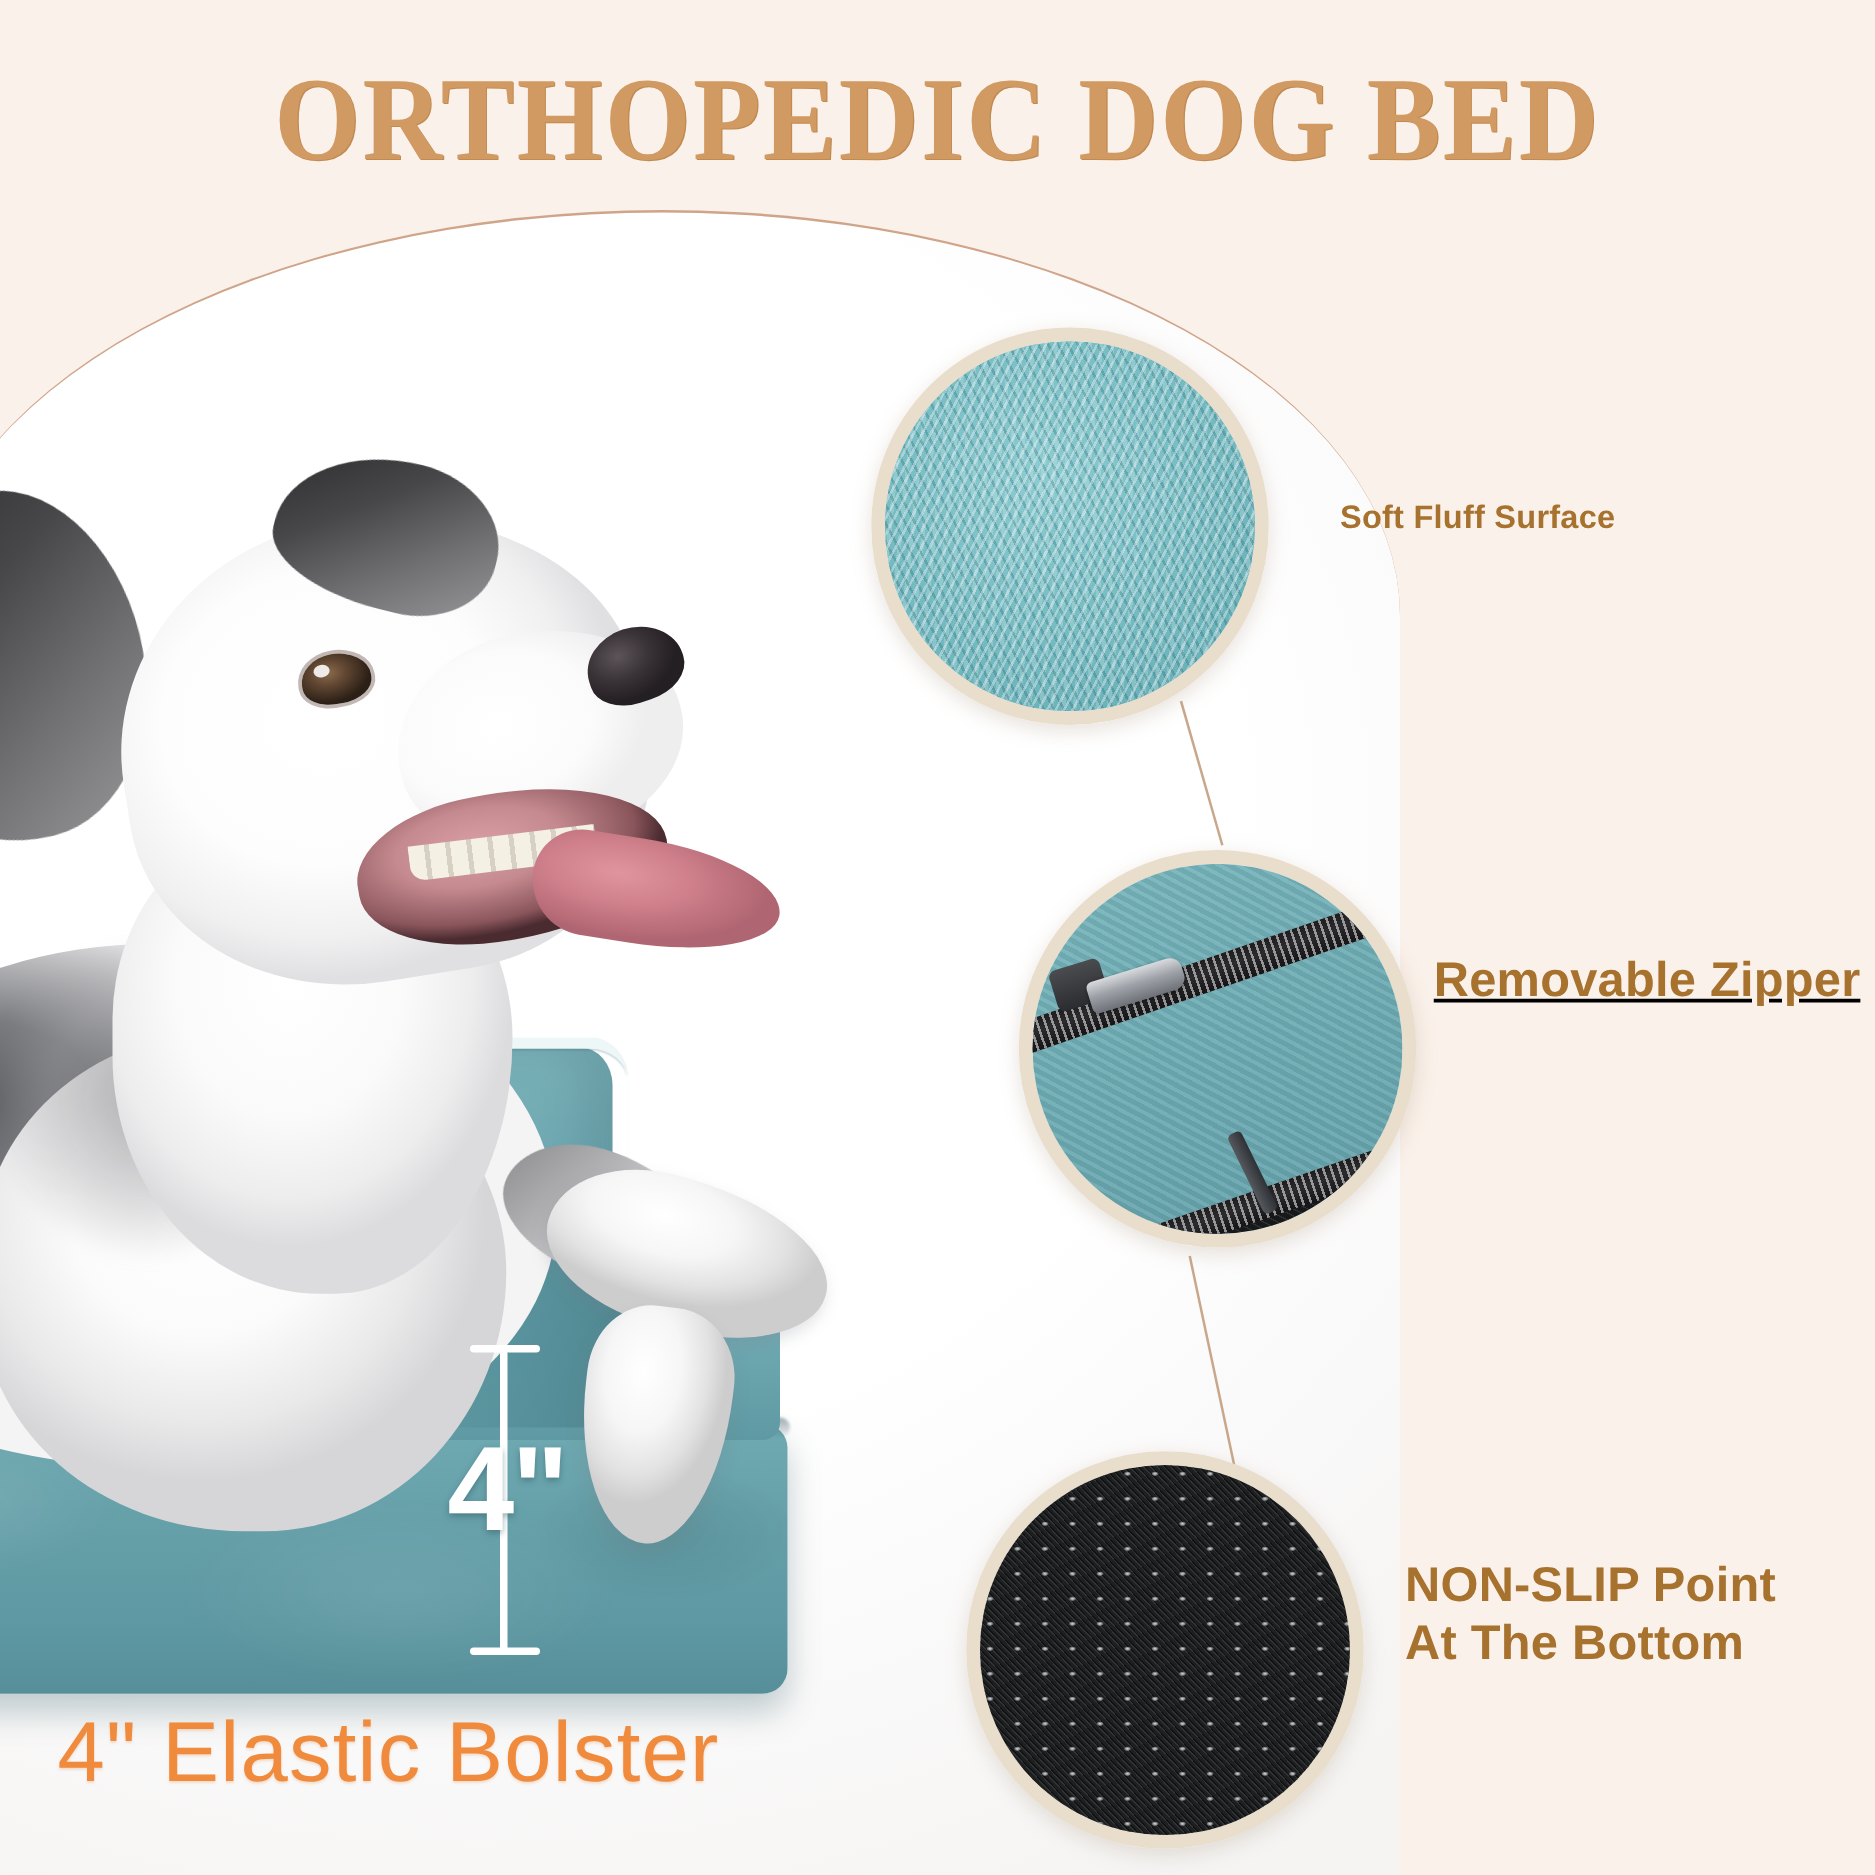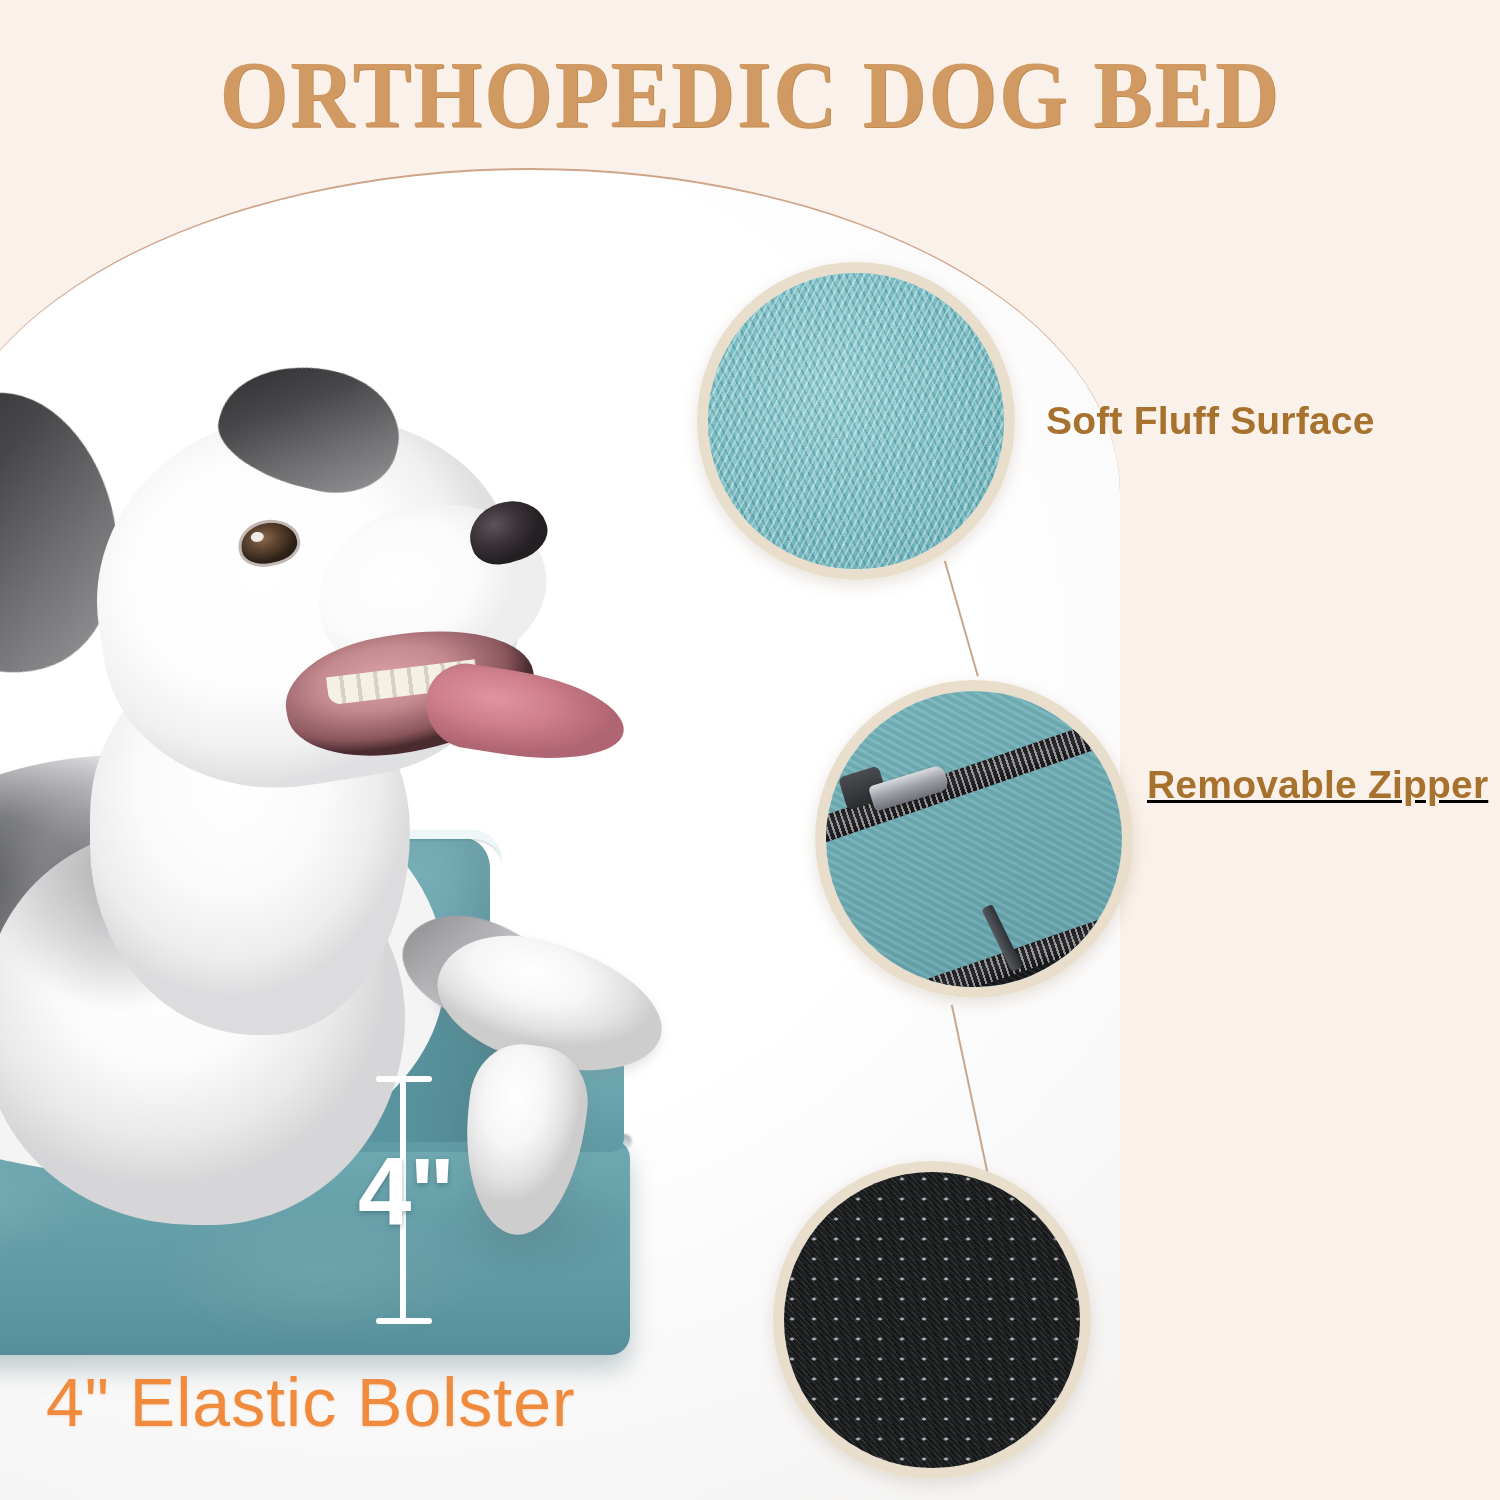--- a/index.html
+++ b/index.html
@@ -444,21 +444,21 @@
     white-space: nowrap;
   }
   .callout .sub {
     font-weight: 400;
     color: #a7712e;
     line-height: 1.2;
     max-width: 330px;
   }
 
   #label-fluff { left: 1046px; top: 398px; }
-  #label-fluff .heading { font-size: 39px; }
+  #label-fluff .heading { font-size: 26px; margin-left: 26px; }
 
   #label-zipper { left: 1147px; top: 762px; text-decoration: underline; }
   #label-zipper .heading { font-size: 39px; }
   #label-zipper .sub { font-size: 35px; margin-top: 6px; }
 
   #label-nonslip { left: 1124px; top: 1246px; }
   #label-nonslip .heading { font-size: 39px; }
 
   
   #bolster-caption {
@@ -550,16 +550,20 @@
   </div>
 
   <div class="callout" id="label-fluff">
     <div class="heading">Soft Fluff Surface</div>
   </div>
 
   <div class="callout" id="label-zipper">
     <div class="heading">Removable Zipper</div>
   </div>
 
+  <div class="callout" id="label-nonslip">
+    <div class="heading">NON-SLIP Point</div>
+    <div class="heading">At The Bottom</div>
+  </div>
 
   <div id="bolster-caption">4" Elastic Bolster</div>
 
 </div>
 
 </body></html>

